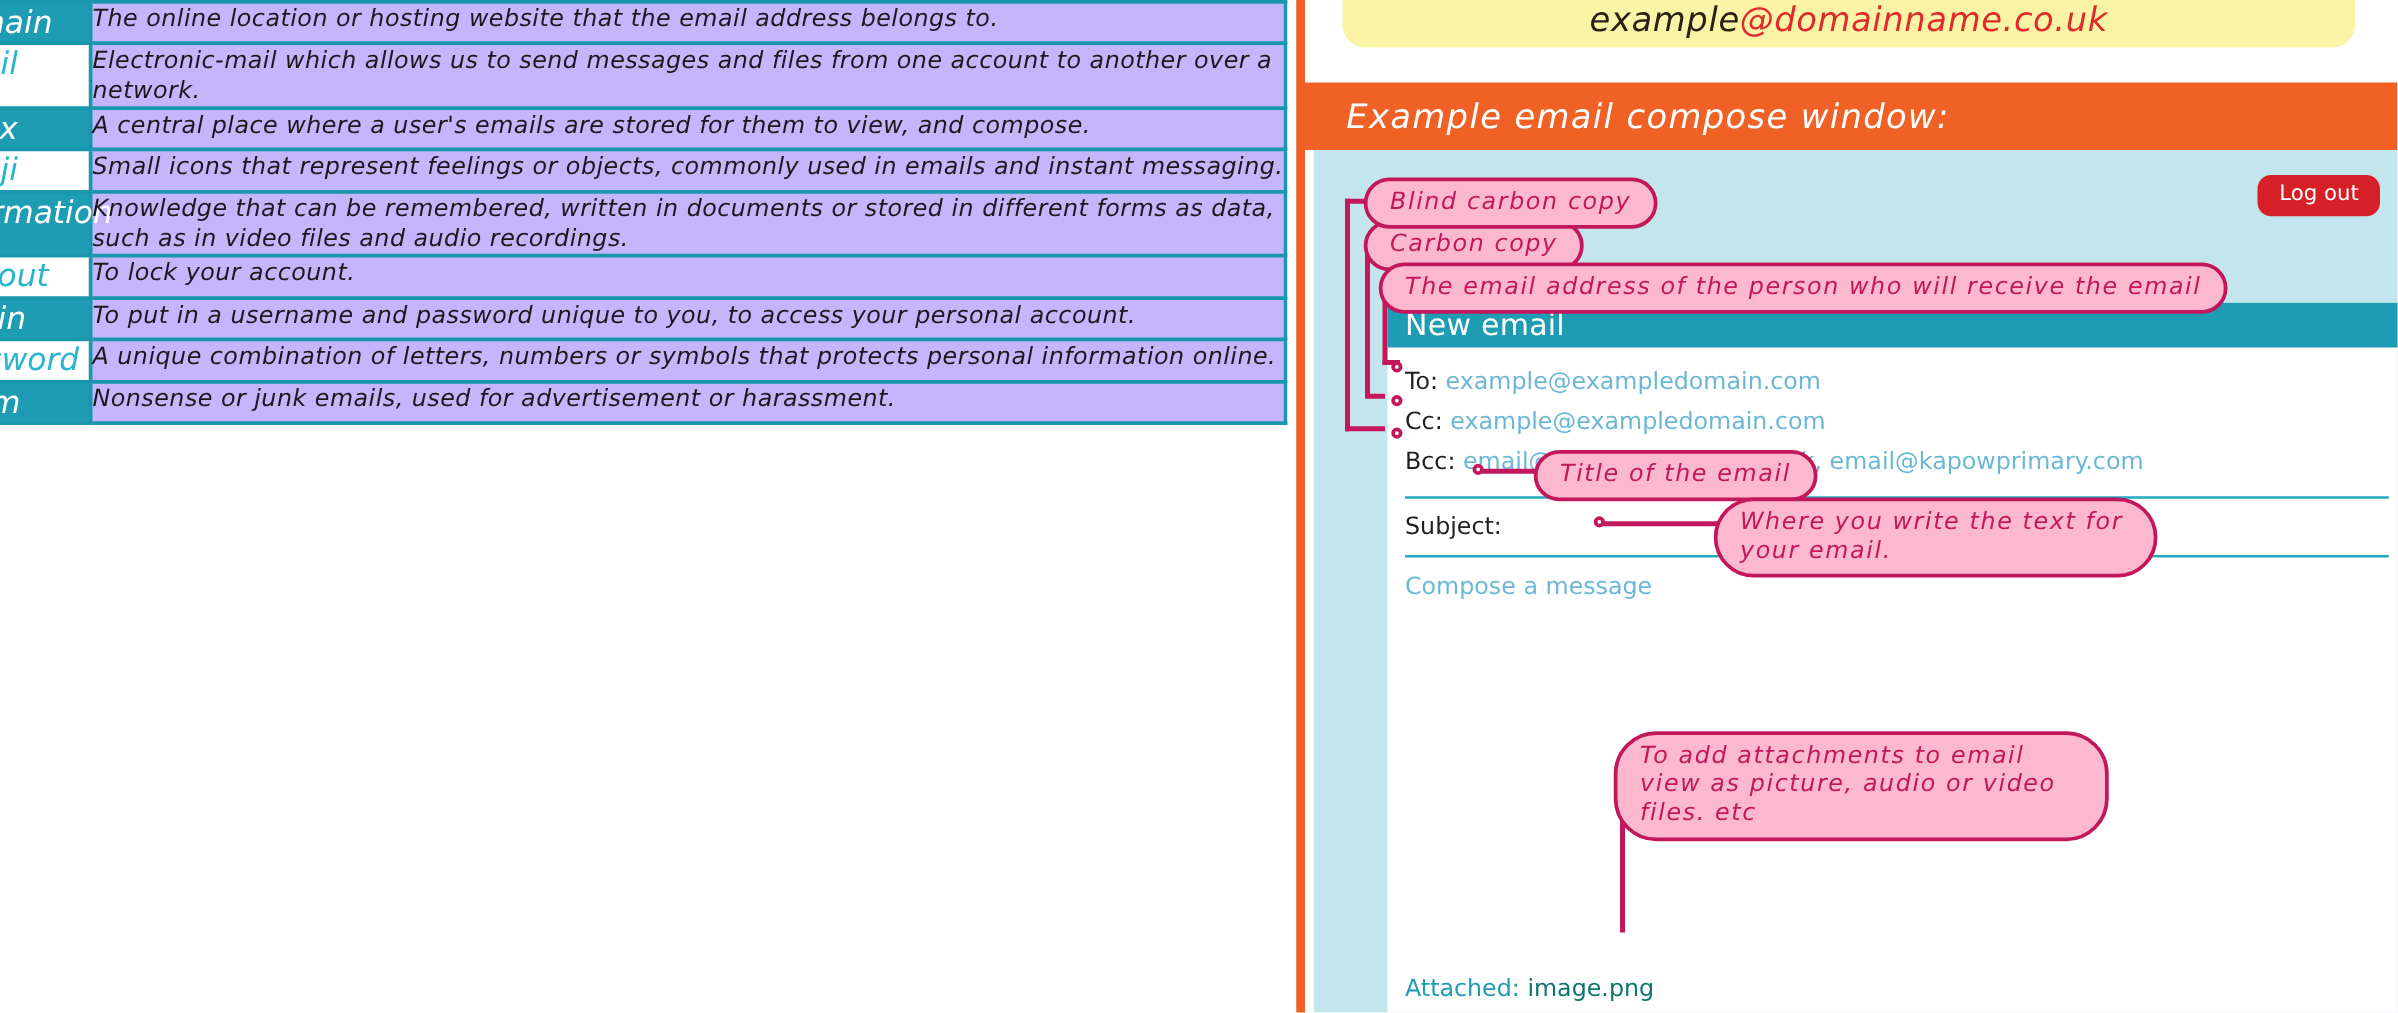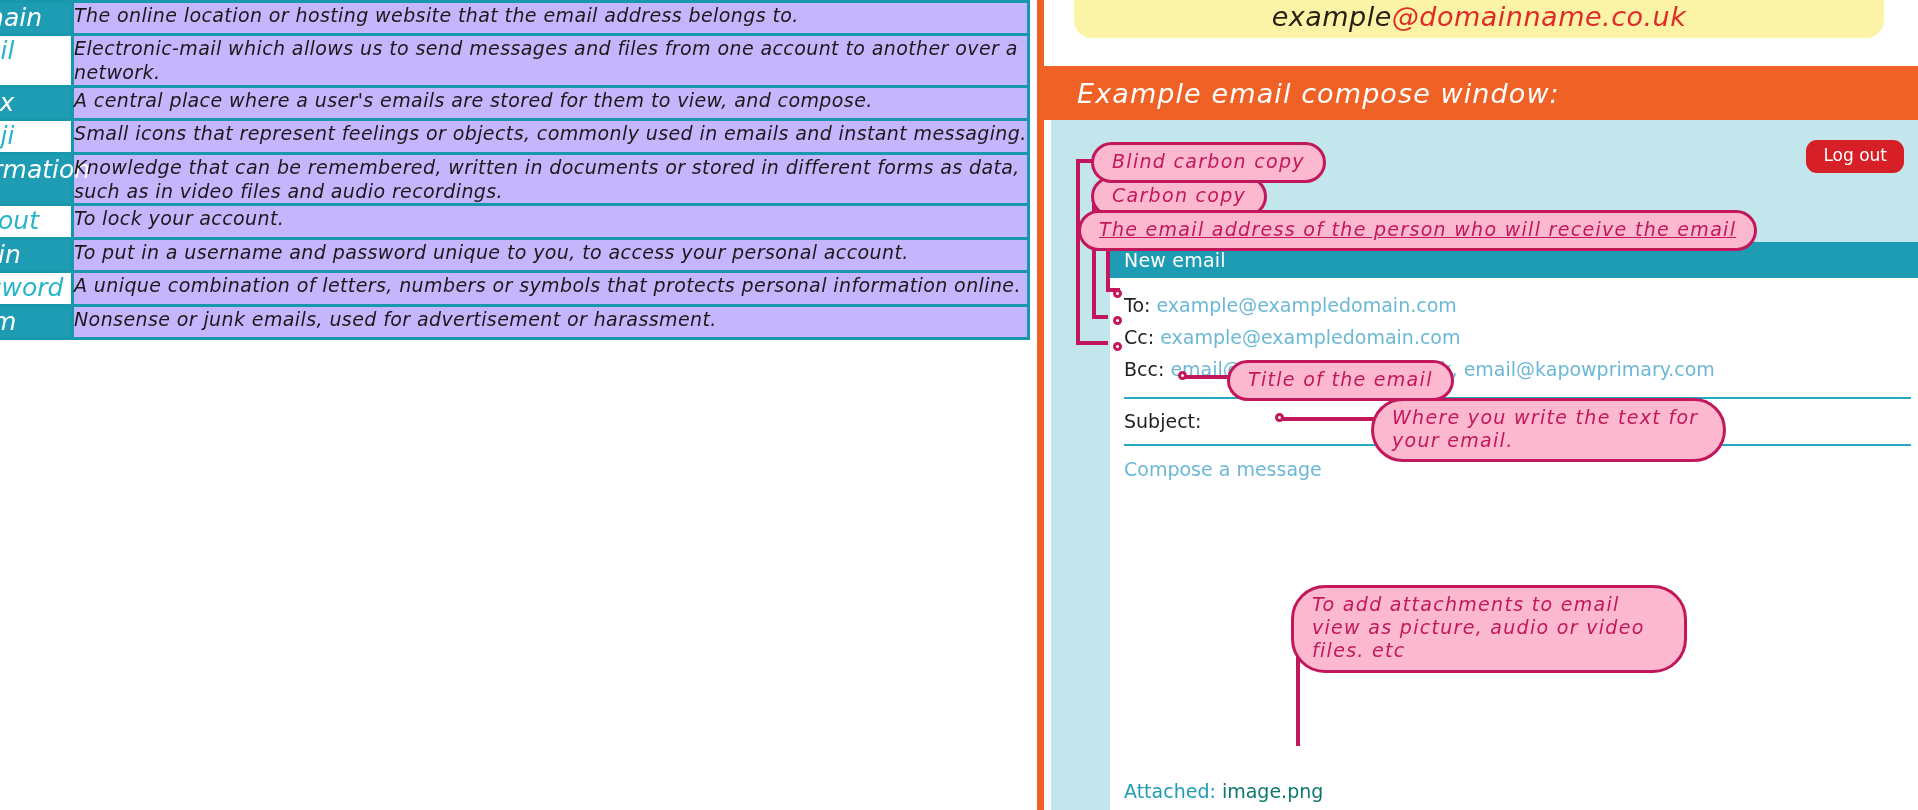--- a/index.html
+++ b/index.html
@@ -159,21 +159,21 @@
   }
   #email-titlebar {
     height: 36px;
     background: #1e9cb4;
     display: flex;
     align-items: center;
   }
   #email-titlebar .title {
     color: #ffffff;
     font-family: "DejaVu Sans", sans-serif;
-    font-size: 19px;
+    font-size: 24px;
     padding-left: 14px;
     letter-spacing: 0.2px;
   }
   #email-body {
     padding: 14px 0 0 0;
     position: relative;
     height: calc(100% - 36px);
     box-sizing: border-box;
   }
   .recipient-row {
@@ -315,21 +315,21 @@
   <div id="section-bar">
     <span class="section-title">Example email compose window:</span>
   </div>
 
   <div id="stage">
 
     <button id="logout-button">Log out</button>
 
     <div class="callout" style="left:40px; top:56px;">Carbon copy</div>
     <div class="callout" style="left:40px; top:22px;">Blind carbon copy</div>
-    <div class="callout" style="left:27px; top:90px;text-decoration:underline;">The email address of the person who will receive the email</div>
+    <div class="callout" style="left:52px; top:90px;">The email address of the person who will receive the email</div>
     <div class="callout" style="left:176px; top:240px;">Title of the email</div>
     <div class="callout multiline" style="left:320px; top:278px; width:355px;">Where you write the text for your email.</div>
     <div class="callout multiline" style="left:240px; top:465px; width:396px;">To add attachments to email view as picture, audio or video files. etc</div>
 
     <div class="leader" style="left:25px; top:39px; width:18px; height:0; border-top-width:4px;"></div>
     <div class="leader" style="left:25px; top:39px; width:0; height:186px; border-left-width:4px;"></div>
     <div class="leader" style="left:25px; top:221px; width:32px; height:0; border-top-width:4px;"></div>
 
     <div class="leader" style="left:41px; top:73px; width:12px; height:0; border-top-width:4px;"></div>
     <div class="leader" style="left:41px; top:73px; width:0; height:125px; border-left-width:4px;"></div>

